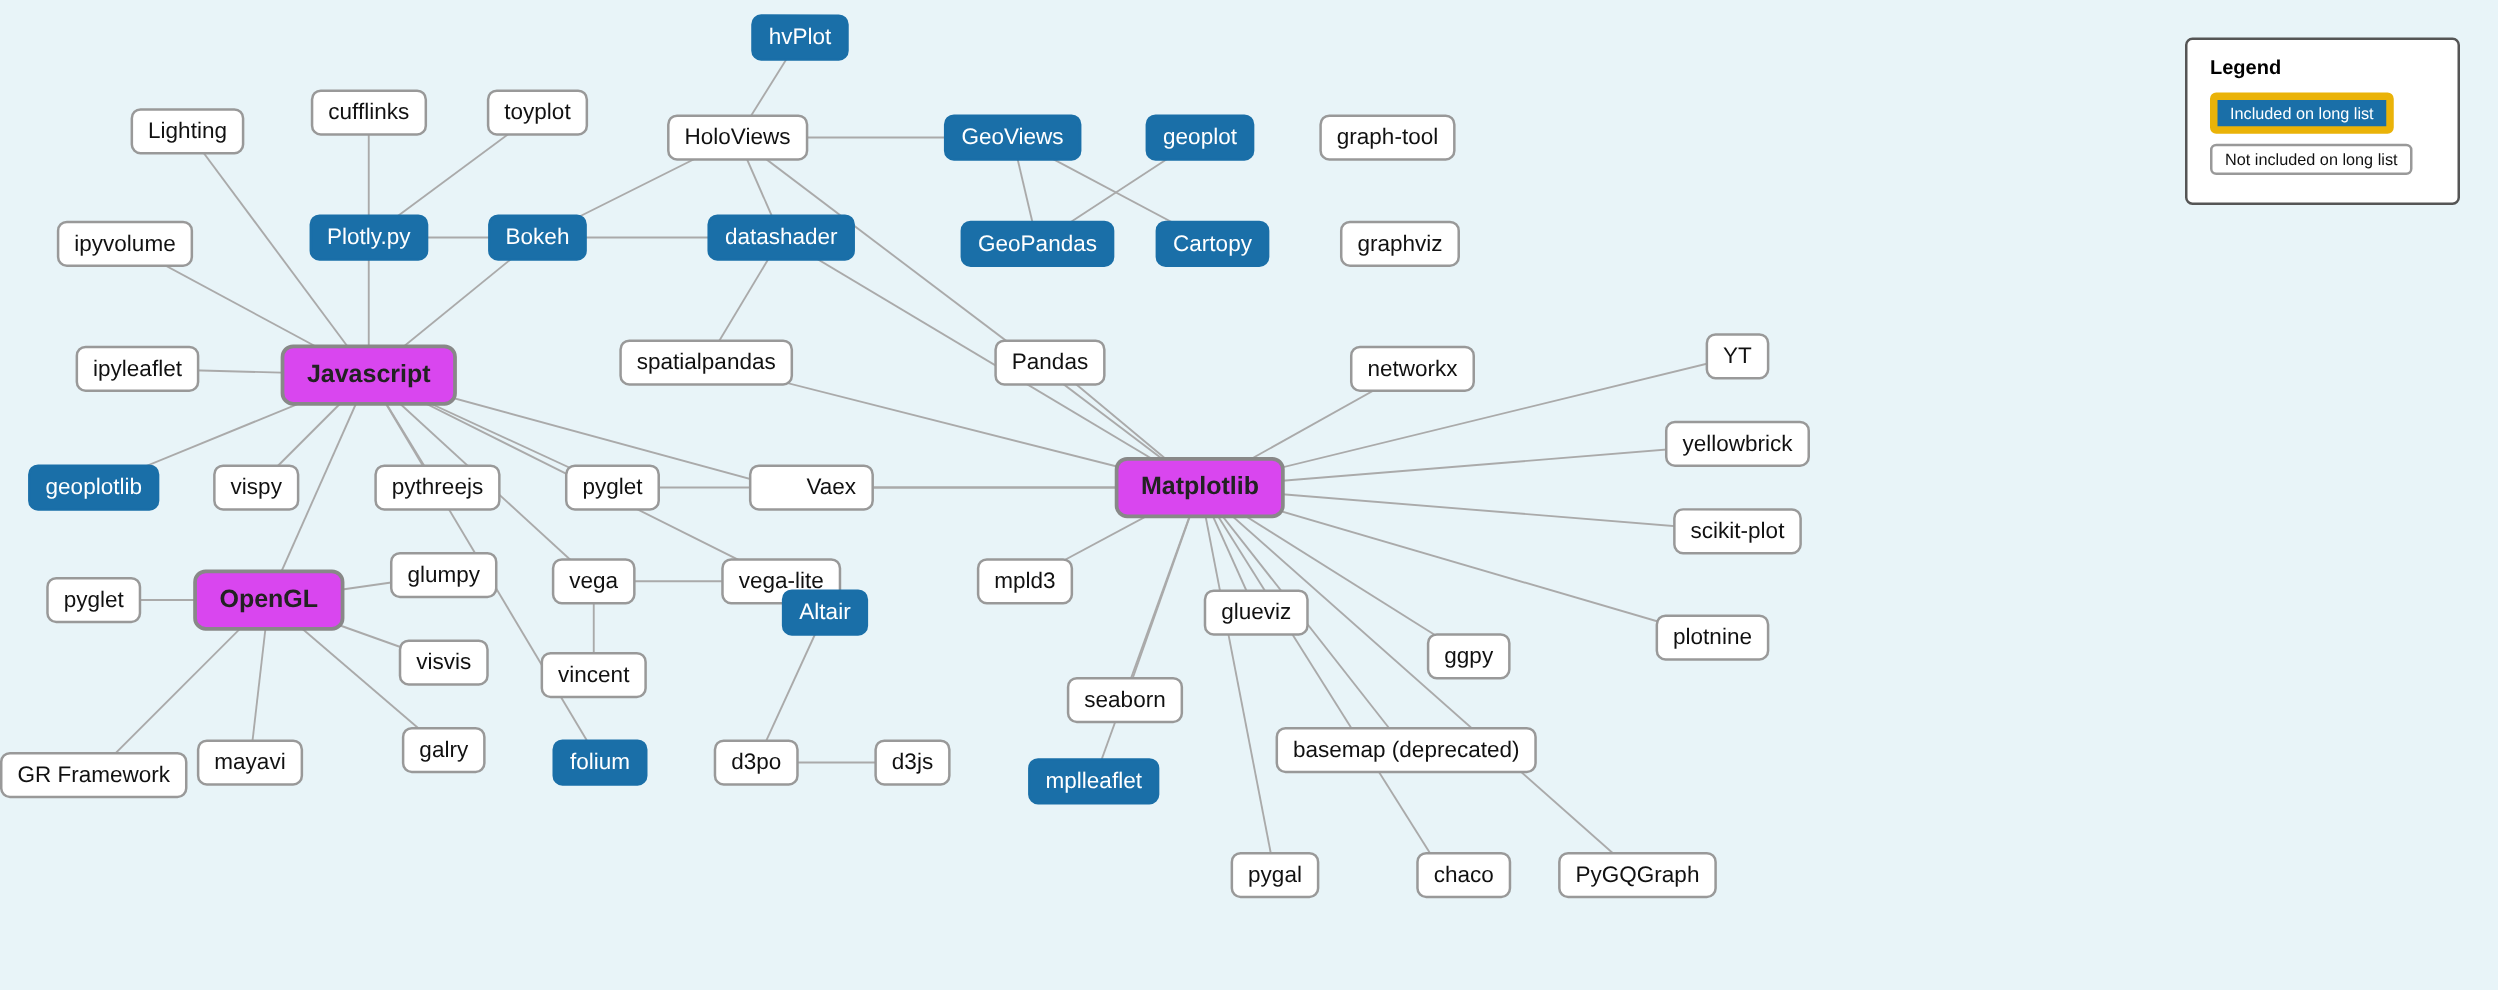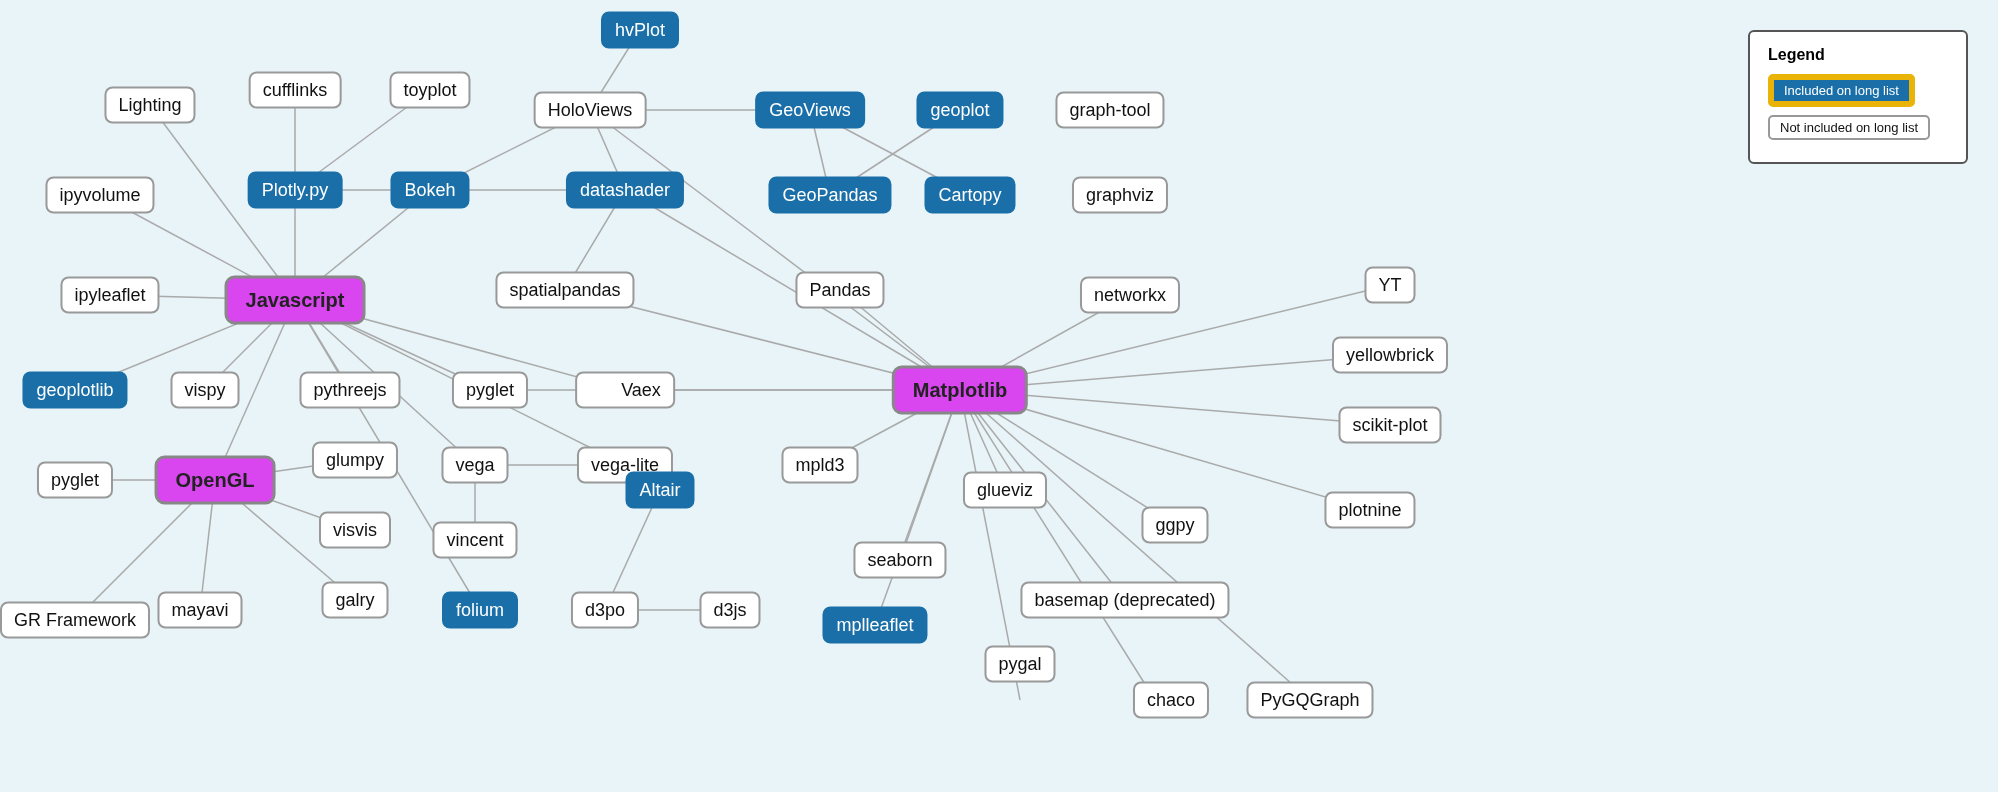--- a/index.html
+++ b/index.html
@@ -174,21 +174,21 @@
     <div class="node node-white" style="left: 110px; top: 295px; transform: translate(-50%, -50%);">ipyleaflet</div>
     <div class="node node-hub" style="left: 295px; top: 300px; transform: translate(-50%, -50%);">Javascript</div>
     <div class="node node-white" style="left: 565px; top: 290px; transform: translate(-50%, -50%);">spatialpandas</div>
     <div class="node node-white" style="left: 840px; top: 290px; transform: translate(-50%, -50%);">Pandas</div>
     <div class="node node-white" style="left: 1130px; top: 295px; transform: translate(-50%, -50%);">networkx</div>
     <div class="node node-white" style="left: 1390px; top: 285px; transform: translate(-50%, -50%);">YT</div>
     <div class="node node-blue" style="left: 75px; top: 390px; transform: translate(-50%, -50%);">geoplotlib</div>
     <div class="node node-white" style="left: 205px; top: 390px; transform: translate(-50%, -50%);">vispy</div>
     <div class="node node-white" style="left: 350px; top: 390px; transform: translate(-50%, -50%);">pythreejs</div>
     <div class="node node-white" style="left: 490px; top: 390px; transform: translate(-50%, -50%);">pyglet</div>
-    <div class="node node-white" style="left: 625px; top: 390px; transform: translate(-50%, -50%); padding-left: 44px;">Vaex</div>
+    <div class="node node-white" style="left: 649px; top: 390px; transform: translate(-50%, -50%); padding-left: 44px;">Vaex</div>
     <div class="node node-hub" style="left: 960px; top: 390px; transform: translate(-50%, -50%);">Matplotlib</div>
     <div class="node node-white" style="left: 1390px; top: 355px; transform: translate(-50%, -50%);">yellowbrick</div>
     <div class="node node-white" style="left: 75px; top: 480px; transform: translate(-50%, -50%);">pyglet</div>
     <div class="node node-hub" style="left: 215px; top: 480px; transform: translate(-50%, -50%);">OpenGL</div>
     <div class="node node-white" style="left: 355px; top: 460px; transform: translate(-50%, -50%);">glumpy</div>
     <div class="node node-white" style="left: 475px; top: 465px; transform: translate(-50%, -50%);">vega</div>
     <div class="node node-white" style="left: 625px; top: 465px; transform: translate(-50%, -50%);">vega-lite</div>
     <div class="node node-blue" style="left: 660px; top: 490px; transform: translate(-50%, -50%);">Altair</div>
     <div class="node node-white" style="left: 820px; top: 465px; transform: translate(-50%, -50%);">mpld3</div>
     <div class="node node-white" style="left: 1005px; top: 490px; transform: translate(-50%, -50%);">glueviz</div>
@@ -199,21 +199,21 @@
     <div class="node node-white" style="left: 1175px; top: 525px; transform: translate(-50%, -50%);">ggpy</div>
     <div class="node node-white" style="left: 1370px; top: 510px; transform: translate(-50%, -50%);">plotnine</div>
     <div class="node node-white" style="left: 355px; top: 600px; transform: translate(-50%, -50%);">galry</div>
     <div class="node node-blue" style="left: 480px; top: 610px; transform: translate(-50%, -50%);">folium</div>
     <div class="node node-white" style="left: 605px; top: 610px; transform: translate(-50%, -50%);">d3po</div>
     <div class="node node-white" style="left: 730px; top: 610px; transform: translate(-50%, -50%);">d3js</div>
     <div class="node node-blue" style="left: 875px; top: 625px; transform: translate(-50%, -50%);">mplleaflet</div>
     <div class="node node-white" style="left: 1125px; top: 600px; transform: translate(-50%, -50%);">basemap (deprecated)</div>
     <div class="node node-white" style="left: 200px; top: 610px; transform: translate(-50%, -50%);">mayavi</div>
     <div class="node node-white" style="left: 75px; top: 620px; transform: translate(-50%, -50%);">GR Framework</div>
-    <div class="node node-white" style="left: 1020px; top: 664px; transform: translate(-50%, -50%);">pygal</div>
+    <div class="node node-white" style="left: 1020px; top: 700px; transform: translate(-50%, -50%);">pygal</div>
     <div class="node node-white" style="left: 1155px; top: 700px; transform: translate(-50%, -50%); margin-left: 16px;">chaco</div>
     <div class="node node-white" style="left: 1310px; top: 700px; transform: translate(-50%, -50%);">PyGQGraph</div>
   </div>
 
 <div class="legend">
   <div class="legend-title">Legend</div>
   <div class="legend-item">
     <span class="legend-box-blue">Included on long list</span>
   </div>
   <div class="legend-item">

